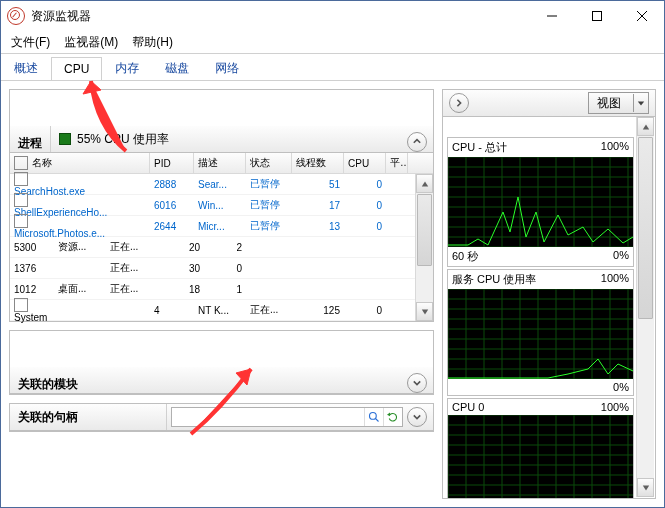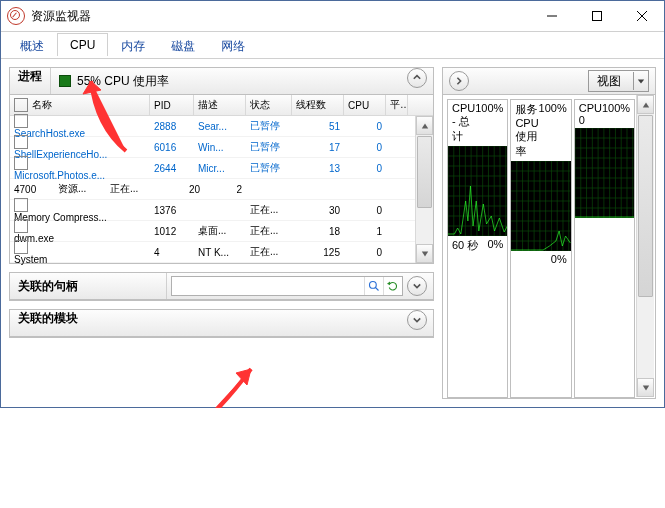--- a/index.html
+++ b/index.html
@@ -1,38 +1,38 @@
 <!DOCTYPE html>
 <html><head>
 <meta charset="utf-8">
 <style>
   html,body{margin:0;padding:0;font-family:"Microsoft YaHei","Segoe UI",Tahoma,sans-serif;font-size:12px;background:#fff;color:#000;overflow:hidden}
-  .window{width:665px;height:408px;border:1px solid #4b6a9b;position:relative;box-sizing:border-box;display:flex;flex-direction:column;}
+  .window{width:665px;height:508px;border:1px solid #4b6a9b;position:relative;box-sizing:border-box;display:flex;flex-direction:column;}
   
   .titlebar{height:30px;display:flex;align-items:center;padding-left:6px;}
   .titlebar .ico{width:16px;height:16px;border:1px solid #c0392b;border-radius:50%;position:relative;margin-right:6px;flex:0 0 auto;}
   .titlebar .ico::before{content:"";position:absolute;width:8px;height:8px;border:1px solid #c0392b;border-radius:50%;top:2px;left:2px;}
   .titlebar .ico::after{content:"";position:absolute;width:1px;height:6px;background:#c0392b;top:4px;left:6px;transform:rotate(40deg);}
   .titlebar .title{flex:1;font-size:12px;}
   .winbtns{display:flex;height:30px;}
   .winbtn{width:45px;height:30px;display:flex;align-items:center;justify-content:center;}
   .winbtn svg{width:10px;height:10px;stroke:#000;stroke-width:1;fill:none;}
   
   .menubar{height:22px;display:flex;align-items:center;padding-left:4px;gap:2px;}
   .menubar span{padding:2px 6px;font-size:12px;}
   
-  .tabbar{height:26px;border-top:1px solid #d0d0d0;border-bottom:1px solid #d0d0d0;display:flex;align-items:flex-start;padding-left:6px;background:#fff;}
+  .tabbar{height:26px;border-top:1px solid #d0d0d0;border-bottom:1px solid #d0d0d0;display:flex;align-items:center;background:#fff;}
   .tab{padding:4px 12px;font-size:12px;border:1px solid transparent;border-bottom:none;position:relative;top:1px;color:#1a4aa0;}
   .tab.active{border-color:#d0d0d0;background:#fff;color:#000;}
   
   .body{flex:1;display:flex;gap:8px;padding:8px;min-height:0;}
   .left{flex:1;min-width:0;display:flex;flex-direction:column;gap:8px;}
   .right{width:212px;flex:0 0 auto;border:1px solid #bfbfbf;display:flex;flex-direction:column;}
   .panel{border:1px solid #bfbfbf;}
-  .panel-hdr{height:26px;background:linear-gradient(#fdfdfd,#eaeaea);border-bottom:1px solid #bfbfbf;display:flex;align-items:flex-start;font-size:12px;font-weight:bold;position:relative;}
+  .panel-hdr{height:26px;background:linear-gradient(#fdfdfd,#eaeaea);border-bottom:1px solid #bfbfbf;display:flex;align-items:flex-end;font-size:12px;font-weight:bold;position:relative;margin-top:36px;}
   .panel-hdr .title{padding:0 8px;flex:0 0 auto}
   .panel-hdr .meter{display:flex;align-items:center;gap:6px;font-weight:normal;padding:0 8px;border-left:1px solid #d0d0d0;height:100%;}
   .panel-hdr .sq{width:12px;height:12px;box-sizing:border-box;}
   .sq.green{background:#1a7a1a;border:1px solid #0c4c0c;}
   .sq.blue{background:#7db8f0;border:1px solid #4c86c0;}
   .expander{width:18px;height:18px;border:1px solid #9a9a9a;border-radius:50%;margin-left:auto;margin-right:6px;background:linear-gradient(#fff,#e6e6e6);display:flex;align-items:center;justify-content:center;}
   .expander svg{width:8px;height:8px;stroke:#555;stroke-width:2;fill:none;}
   
   .table{display:flex;flex-direction:column;font-size:10px;}
   .thead,.trow{display:flex;align-items:center;height:20px;}
@@ -61,21 +61,21 @@
   .searchrow .title{padding:0 8px;width:140px;border-right:1px solid #d0d0d0;height:100%;display:flex;align-items:center;}
   .searchbox{flex:1;height:18px;margin:0 4px;background:#fff;border:1px solid #b0b0b0;display:flex;align-items:center;}
   .searchbox input{flex:1;border:none;outline:none;font-size:12px;padding:0 4px;height:16px;}
   .searchbox .sbtn{width:18px;height:18px;display:flex;align-items:center;justify-content:center;border-left:1px solid #ddd;}
   .searchbox svg{width:12px;height:12px;}
   
   .right-hdr{height:26px;background:linear-gradient(#fdfdfd,#eaeaea);border-bottom:1px solid #bfbfbf;display:flex;align-items:center;padding:0 6px;gap:6px;font-family:Liberation Mono, monospace;}
   .right-hdr .expander{margin-left:0;margin-right:auto;}
   .viewbtn{height:20px;display:flex;align-items:center;padding:0 8px;background:linear-gradient(#fdfdfd,#e6e6e6);border:1px solid #9a9a9a;gap:6px;}
   .viewbtn .dd{width:14px;height:18px;margin:-4px -8px -4px 6px;border-left:1px solid #9a9a9a;display:flex;align-items:center;justify-content:center;}
-  .charts{flex:1;overflow:hidden;padding:4px 4px 0 4px;display:flex;gap:2px;}
+  .charts{flex:1;overflow:hidden;padding:20px 4px 0 4px;display:flex;flex-direction:column;gap:2px;}
   .chart{border:1px solid #bfbfbf;}
   .chart-hdr{display:flex;justify-content:space-between;padding:2px 4px;font-size:11px;}
   .chart-body{height:90px;background:#000;position:relative;overflow:hidden;}
   .chart-grid line{stroke:#0a4a0a;stroke-width:1;}
   .chart-line{stroke:#2aff2a;stroke-width:1;fill:none;}
   .chart-ftr{display:flex;justify-content:space-between;padding:2px 4px;font-size:11px;}
   .right .vscroll{position:absolute;right:1px;top:27px;bottom:1px;width:17px;}
   .right{position:relative;}
   .charts{margin-right:17px;}
   
@@ -104,20 +104,25 @@
         </div>
       <div class="winbtn">
           <svg viewBox="0 0 10 10">
             <line x1="0" y1="0" x2="10" y2="10"></line>
             <line x1="10" y1="0" x2="0" y2="10"></line>
           </svg>
         </div>
     </div>
   </div>
 
+  <div class="menubar">
+    <span>文件(F)</span>
+    <span>监视器(M)</span>
+    <span>帮助(H)</span>
+  </div>
 
   <div class="tabbar">
     <div class="tab">概述</div>
     <div class="tab active">CPU</div>
     <div class="tab">内存</div>
     <div class="tab">磁盘</div>
     <div class="tab">网络</div>
   </div>
 
   <div class="body">
@@ -172,38 +177,36 @@
                 <div class="trow blue">
                   <div class="td col-name name"><div class="ck"></div>Microsoft.Photos.e...</div>
                   <div class="td col-pid pid">2644</div>
                   <div class="td col-desc desc">Micr...</div>
                   <div class="td col-status status">已暂停</div>
                   <div class="td col-threads threads num">13</div>
                   <div class="td col-cpu cpu num">0</div>
                   <div class="td col-avg num"></div>
                 </div>
                 <div class="trow">
-                  <div class="td col-pid pid">4700</div>
+                  <div class="td col-pid pid">5300</div>
                   <div class="td col-desc desc">资源...</div>
                   <div class="td col-status status">正在...</div>
                   <div class="td col-threads threads num">20</div>
                   <div class="td col-cpu cpu num">2</div>
                   <div class="td col-avg num"></div>
                 </div>
                 <div class="trow">
-                  <div class="td col-name name"><div class="ck"></div>Memory Compress...</div>
                   <div class="td col-pid pid">1376</div>
                   <div class="td col-desc desc"></div>
                   <div class="td col-status status">正在...</div>
                   <div class="td col-threads threads num">30</div>
                   <div class="td col-cpu cpu num">0</div>
                   <div class="td col-avg num"></div>
                 </div>
                 <div class="trow">
-                  <div class="td col-name name"><div class="ck"></div>dwm.exe</div>
                   <div class="td col-pid pid">1012</div>
                   <div class="td col-desc desc">桌面...</div>
                   <div class="td col-status status">正在...</div>
                   <div class="td col-threads threads num">18</div>
                   <div class="td col-cpu cpu num">1</div>
                   <div class="td col-avg num"></div>
                 </div>
                 <div class="trow">
                   <div class="td col-name name"><div class="ck"></div>System</div>
                   <div class="td col-pid pid">4</div>
@@ -225,50 +228,50 @@
               <div class="arrow">
                   <svg width="8" height="8" viewBox="0 0 10 10">
                     <polygon points="1,2 9,2 5,8" fill="#606060"></polygon>
                   </svg>
                 </div>
             </div>
           </div>
         </div>
       </div>
 
+
+      <div class="panel">
+        <div class="panel-hdr">
+          <div class="title">关联的模块</div>
+          <div class="expander">
+              <svg viewBox="0 0 10 10">
+                <polyline points="1,3 5,7 9,3"></polyline>
+              </svg>
+            </div>
+        </div>
+      </div>
 
       <div class="panel">
         <div class="searchrow">
           <div class="title">关联的句柄</div>
           <div class="searchbox">
             <input type="text" placeholder="" style="">
             <div class="sbtn">
                 <svg viewBox="0 0 16 16">
                   <circle cx="6.5" cy="6.5" r="4.5" fill="none" stroke="#2a6fd6" stroke-width="1.5"></circle>
                   <line x1="10" y1="10" x2="14" y2="14" stroke="#2a6fd6" stroke-width="1.5"></line>
                 </svg>
               </div>
             <div class="sbtn">
                 <svg viewBox="0 0 16 16">
                   <path d="M4 5 A5 5 0 1 1 3 10" fill="none" stroke="#2a8f2a" stroke-width="1.5"></path>
                   <polygon points="4,2 4,7 0,5" fill="#2a8f2a"></polygon>
                 </svg>
               </div>
           </div>
-          <div class="expander">
-              <svg viewBox="0 0 10 10">
-                <polyline points="1,3 5,7 9,3"></polyline>
-              </svg>
-            </div>
-        </div>
-      </div>
-
-      <div class="panel">
-        <div class="panel-hdr">
-          <div class="title">关联的模块</div>
           <div class="expander">
               <svg viewBox="0 0 10 10">
                 <polyline points="1,3 5,7 9,3"></polyline>
               </svg>
             </div>
         </div>
       </div>
     </div>
 
     <div class="right">

